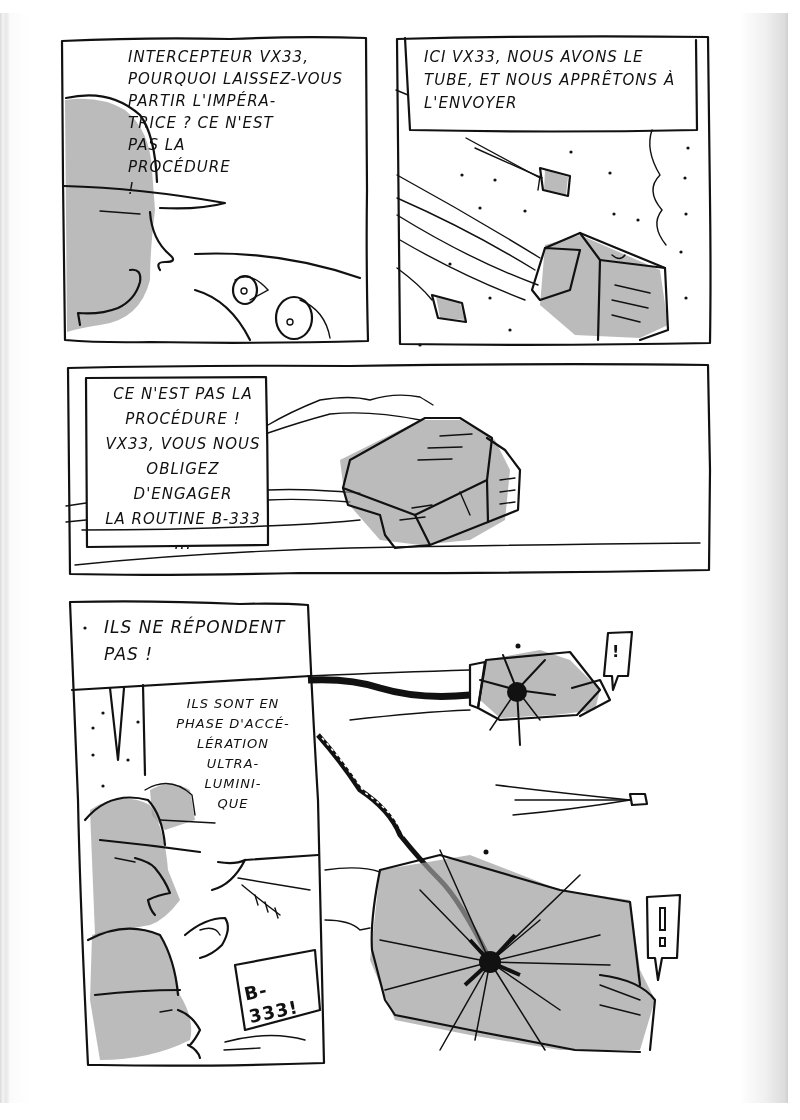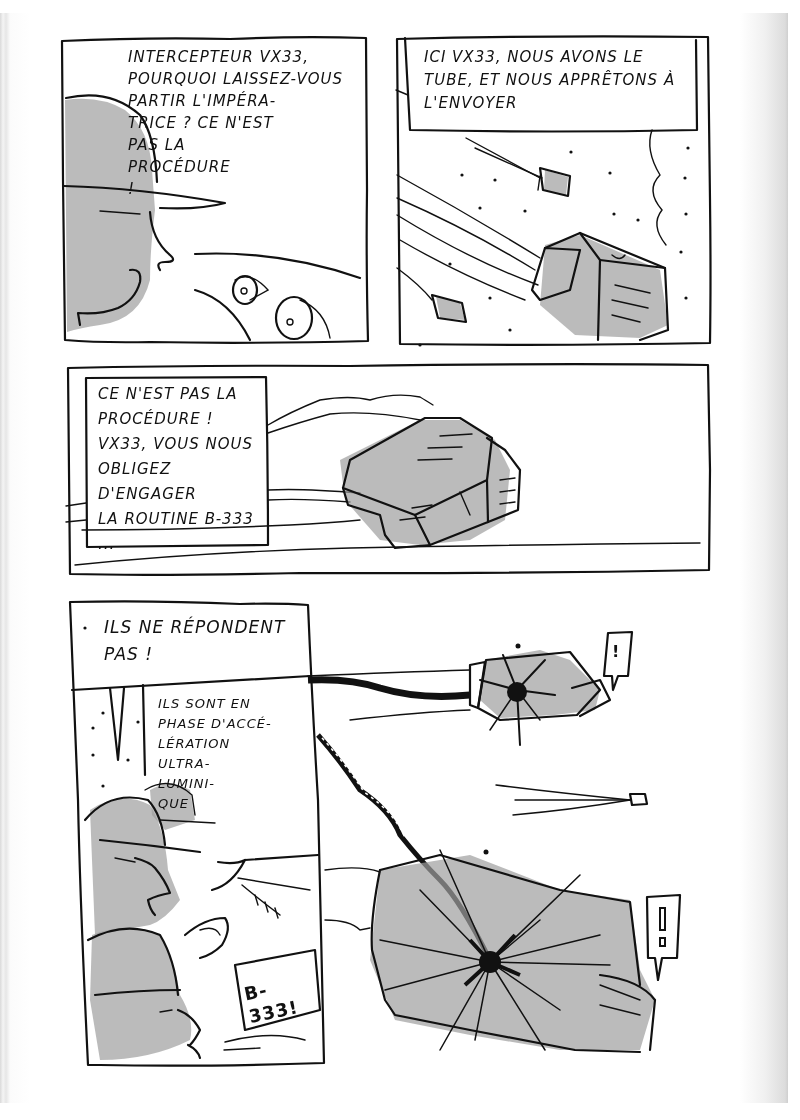--- a/index.html
+++ b/index.html
@@ -260,31 +260,31 @@
 partir l'impéra-
 trice ? ce n'est
 pas la
 procédure
 !</div>
 
 <div class="txt" style="left:400px; top:46px; width:290px; font-size:15px; line-height:23px;margin-left:24px;">Ici VX33, nous avons le
 tube, et nous apprêtons à
 l'envoyer</div>
 
-<div class="txt" style="left:98px; top:382px; width:170px; font-size:15px; line-height:25px;">Ce n'est pas la
+<div class="txt" style="left:98px; top:382px; width:170px; font-size:15px; line-height:25px;text-align:center;">Ce n'est pas la
 procédure !
 Vx33, vous nous
 obligez d'engager
 la routine B-333
 ...</div>
 
 <div class="txt" style="left:104px; top:614px; width:220px; font-size:17px; line-height:27px;">Ils ne répondent
 pas !</div>
 
-<div class="txt" style="left:158px; top:694px; width:150px; font-size:13px; line-height:20px; text-align:left;">Ils sont en
+<div class="txt" style="left:158px; top:694px; width:150px; font-size:13px; line-height:20px; text-align:center;">Ils sont en
 phase d'accé-
 lération
 ultra-
 lumini-
 que</div>
 
 <div class="txt" style="left:246px; top:975px; width:72px; font-size:18px; font-weight:bold; transform:rotate(-12deg); font-style:normal;">B-333!</div>
 
 <div class="txt" style="left:612px; top:640px; width:14px; font-size:16px; font-weight:bold; font-style:normal;">!</div>
 

